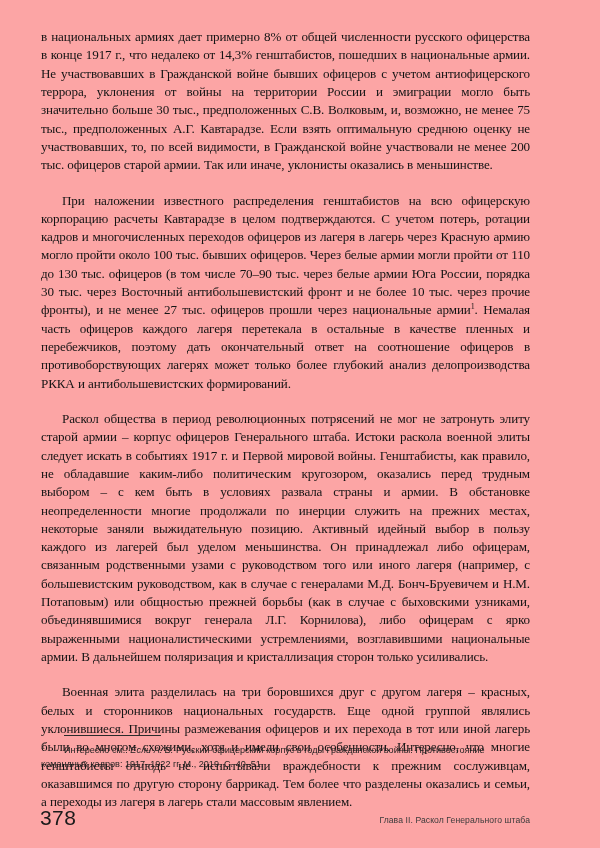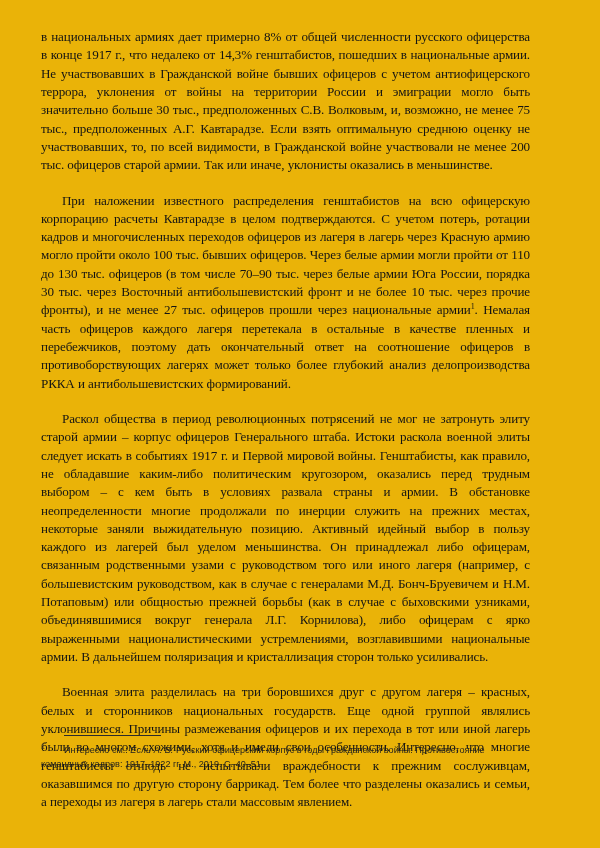--- a/index.html
+++ b/index.html
@@ -15,21 +15,21 @@
     color: #1a1a1a;
     overflow: hidden;
   }
 
   .page {
     position: absolute;
     left: 0;
     top: 0;
     width: 600px;
     height: 848px;
-    background: #eab308;
+    background: #fca5a5;
   }
 
   .text-column {
     position: absolute;
     left: 41px;
     top: 28px;
     width: 489px;
   }
 
   .para {
@@ -144,14 +144,18 @@
 
     <p class="para indent">Военная элита разделилась на три боровшихся друг с другом лагеря – красных, белых и сторонников национальных государств. Еще одной группой являлись уклонившиеся. Причины размежевания офицеров и их перехода в тот или иной лагерь были во многом схожими, хотя и имели свои особенности. Интересно, что многие генштабисты отнюдь не испытывали враждебности к прежним сослуживцам, оказавшимся по другую сторону баррикад. Тем более что разделены оказались и семьи, а переходы из лагеря в лагерь стали массовым явлением.</p>
 
   </div>
 
   <div class="footnote-area">
     <div class="footnote-rule"></div>
     <p class="footnote"><span class="fn-marker">1</span><span>Интересно см.: </span><span class="ital">Если А. В.</span><span> Русский офицерский корпус в годы Гражданской войны: Противостояние командных кадров: 1917–1922 гг. М., 2019. С. 40–51.</span></p>
   </div>
 
+  <div class="footer">
+    <div class="page-number">378</div>
+    <div class="running-head">Глава II. Раскол Генерального штаба</div>
+  </div>
 
 </div>
 
 </body></html>

